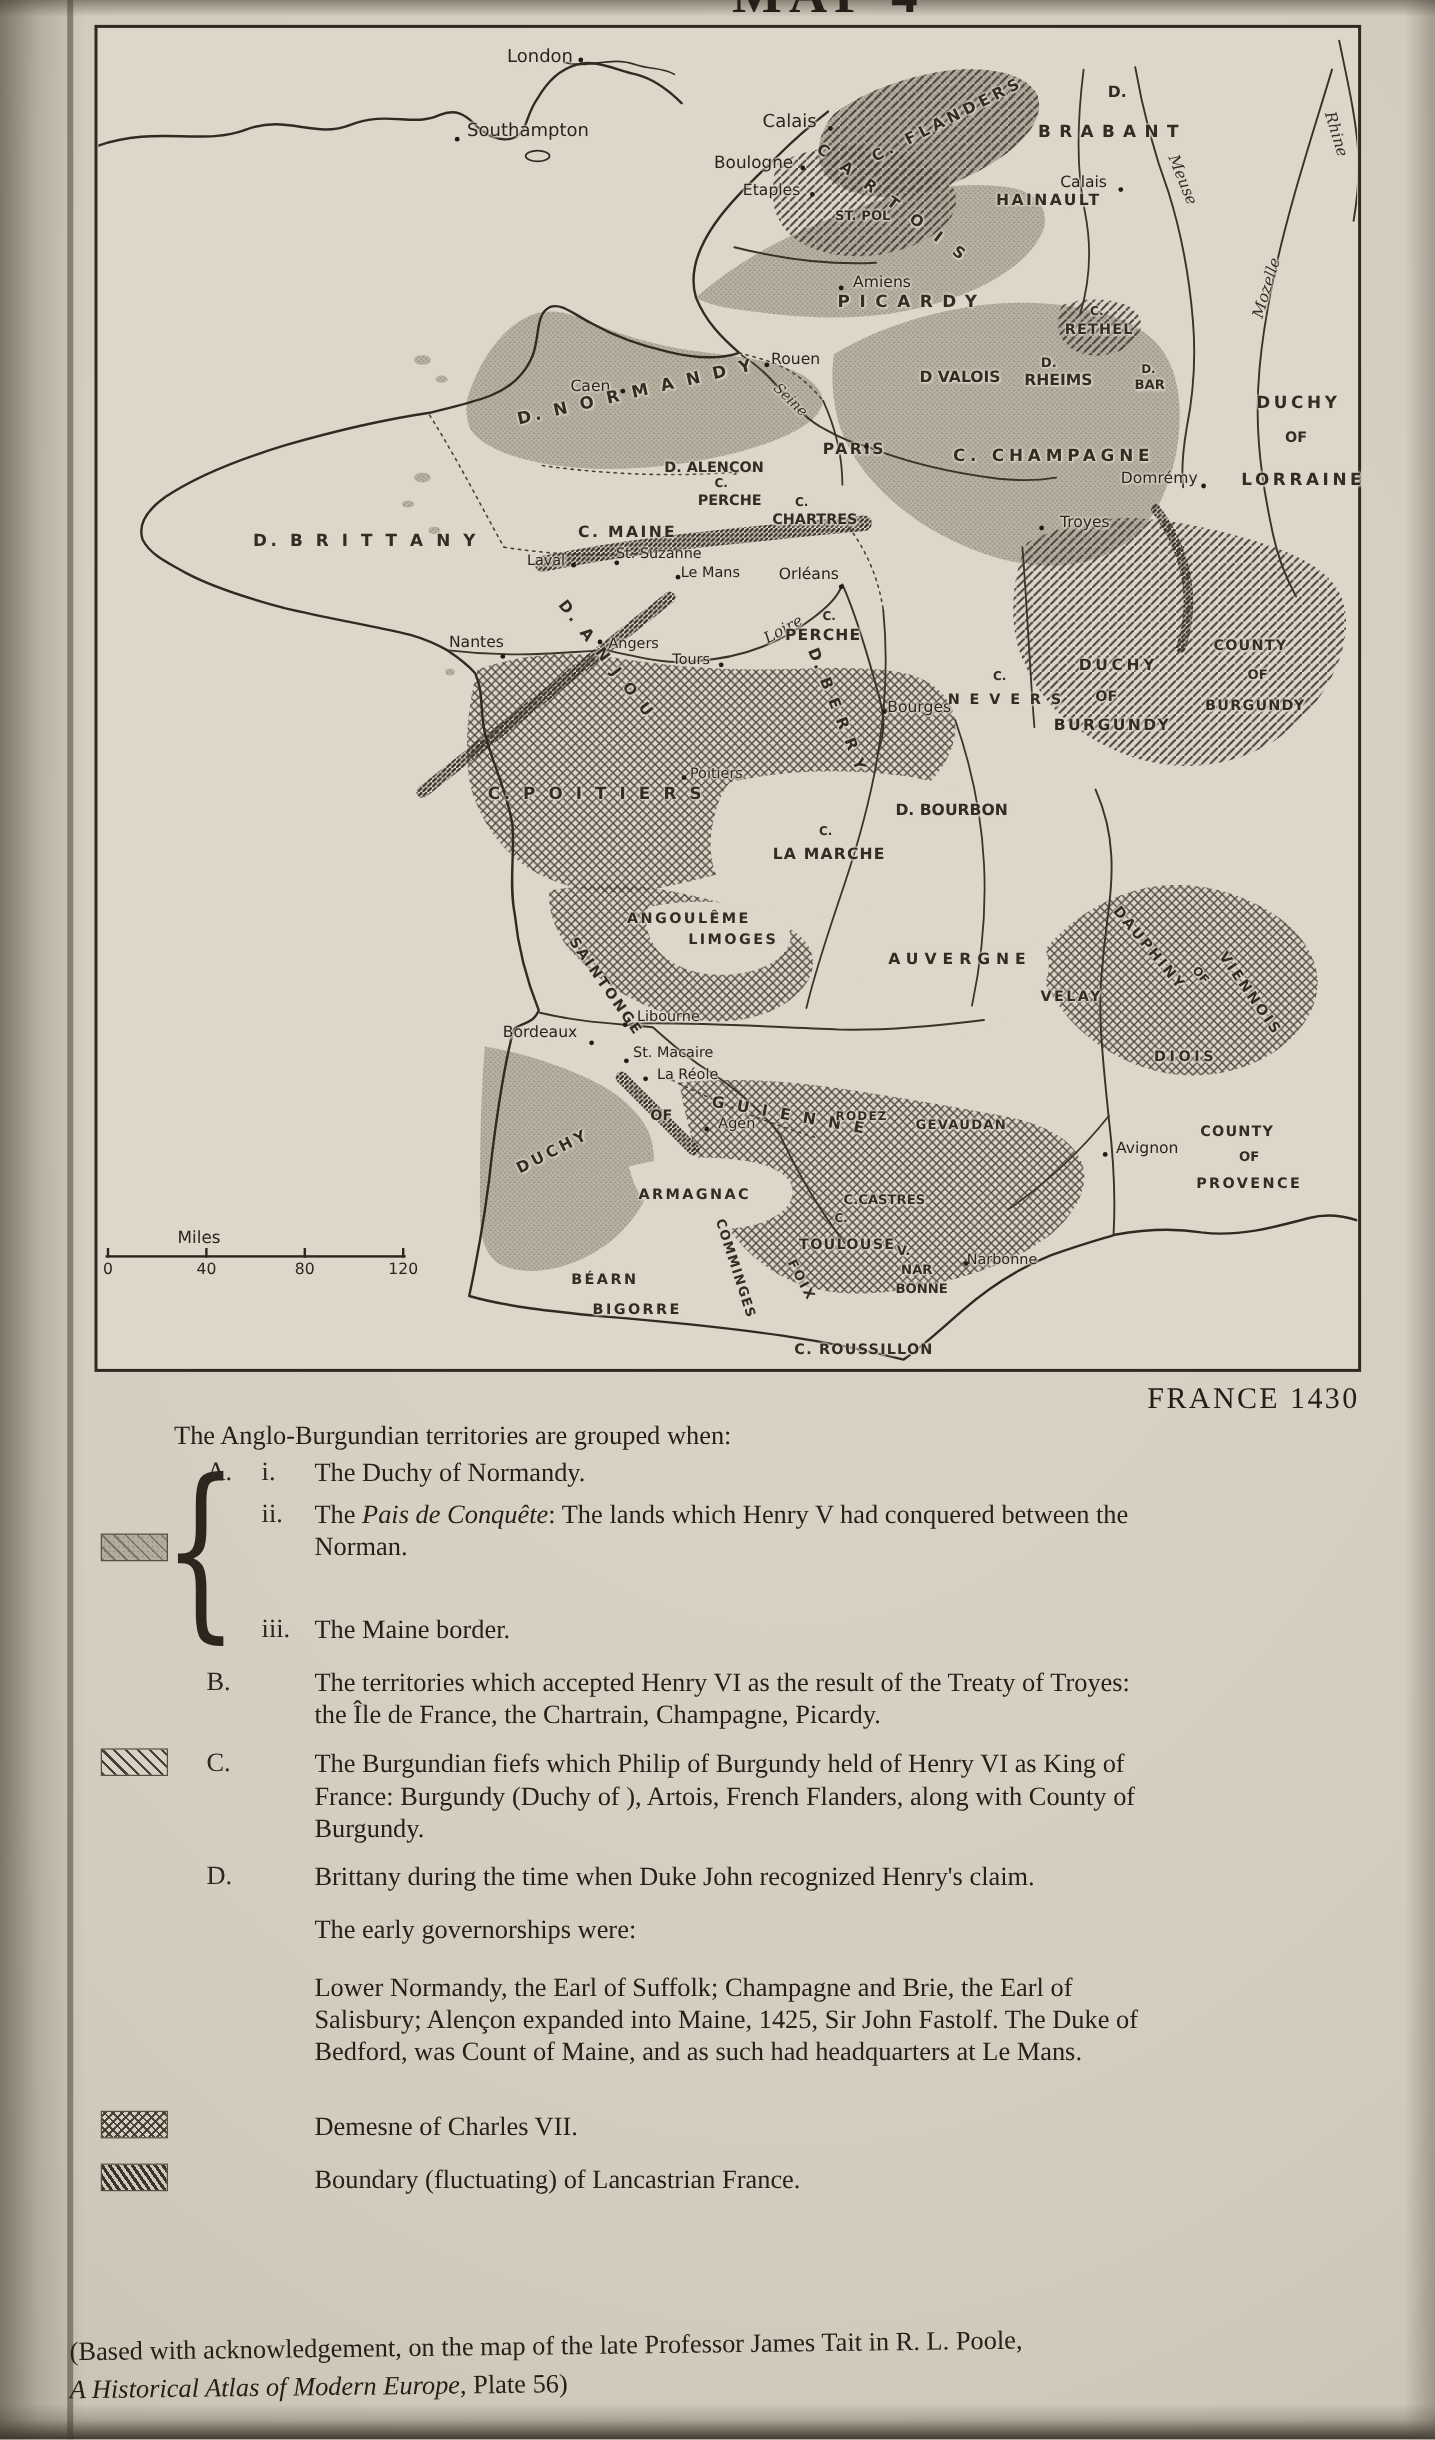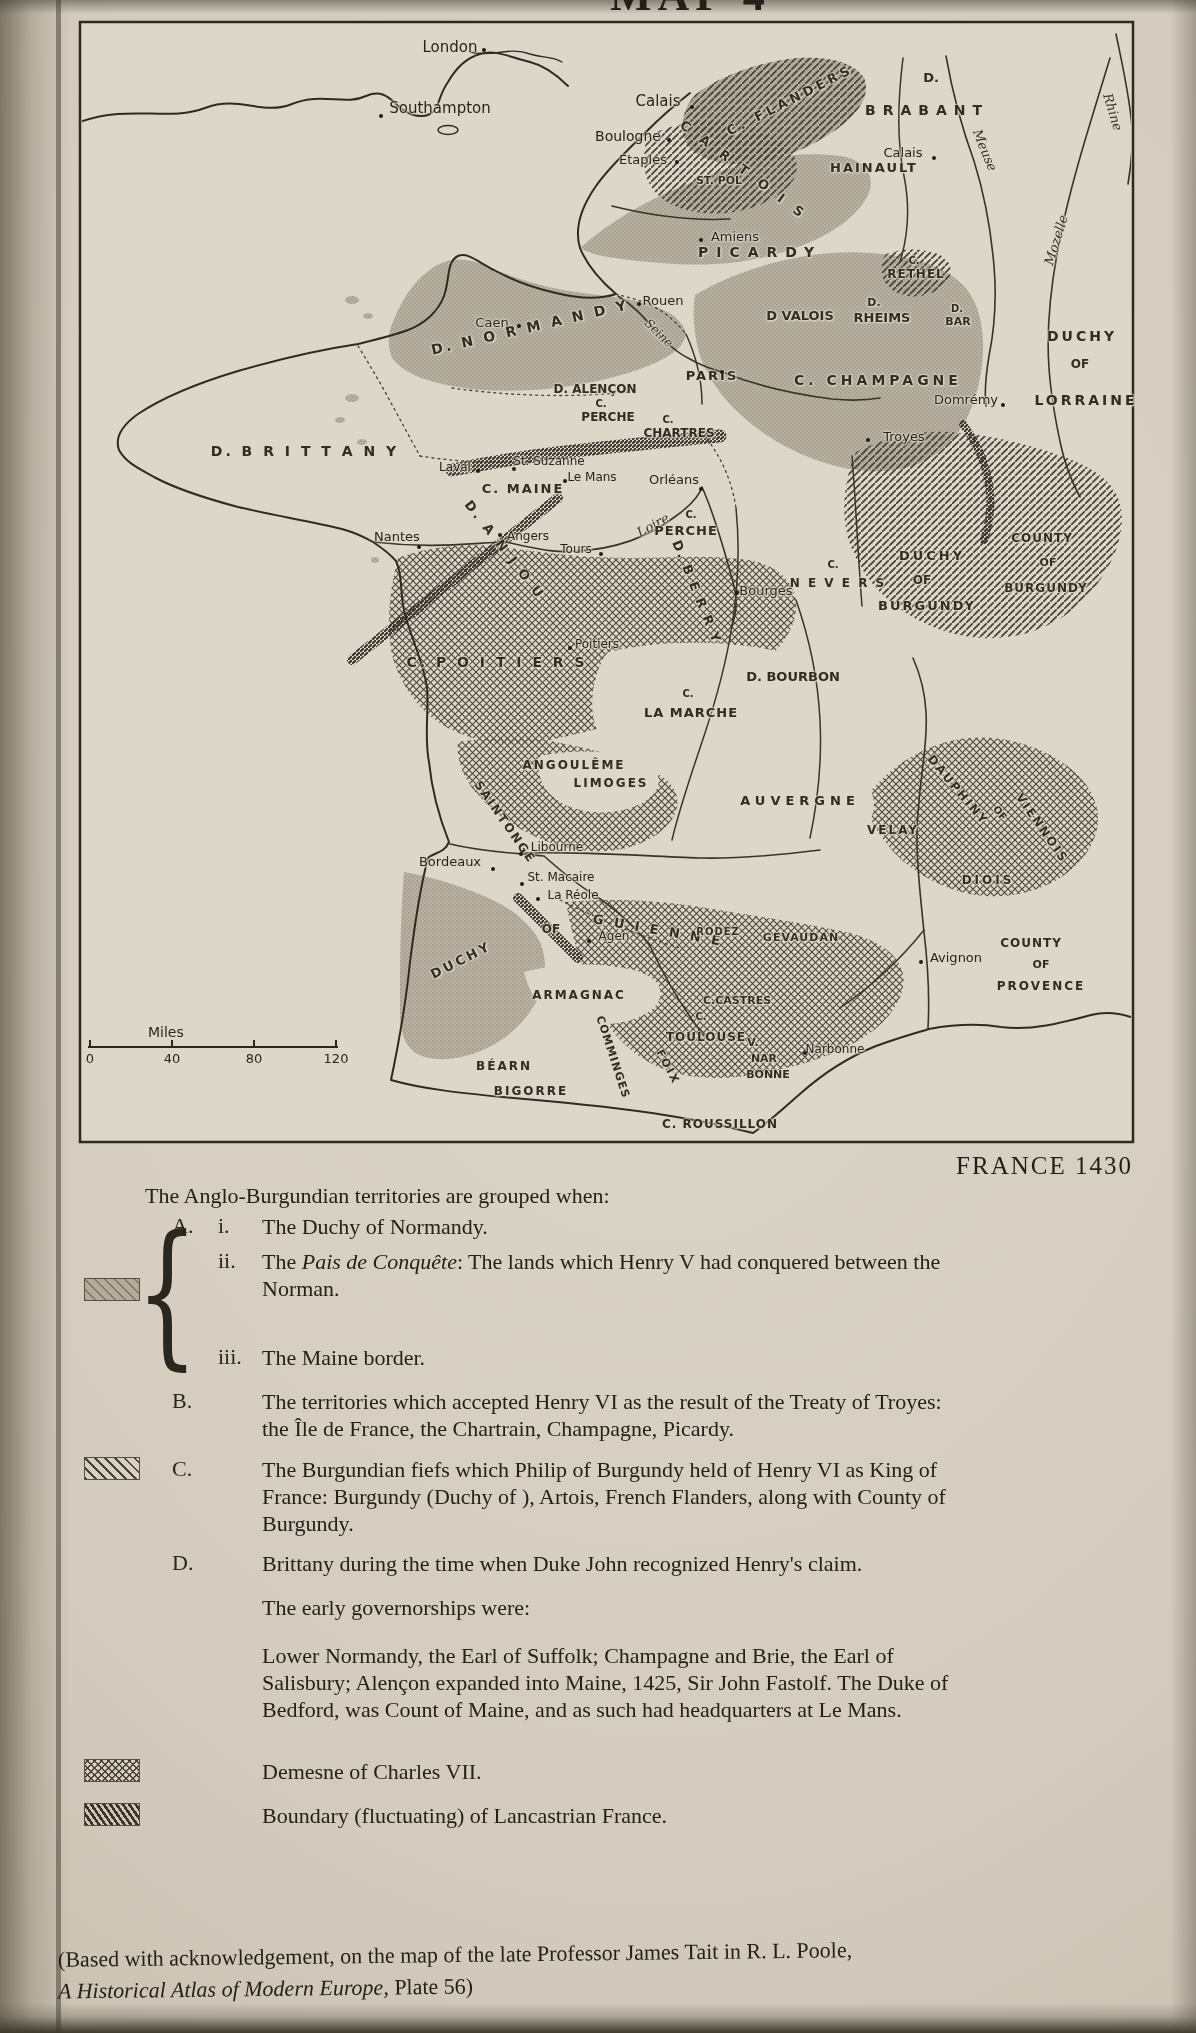--- a/index.html
+++ b/index.html
@@ -221,21 +221,21 @@
     <div class="ml k-v" style="left: 659px; top: 333px; font-size: 12px; transform: translate(-50%, -50%) rotate(44deg);">Seine</div>
     <div class="ml k-r" style="left: 712px; top: 375px; font-size: 13px; letter-spacing: 2px; transform: translate(-50%, -50%);">PARIS</div>
     <div class="ml k-r" style="left: 878px; top: 380px; font-size: 14px; letter-spacing: 4px; transform: translate(-50%, -50%);">C. CHAMPAGNE</div>
     <div class="ml k-c" style="left: 966px; top: 399px; font-size: 13px; transform: translate(-50%, -50%);">Domrémy</div>
     <div class="ml k-c" style="left: 904px; top: 436px; font-size: 13px; transform: translate(-50%, -50%);">Troyes</div>
     <div class="ml k-r" style="left: 595px; top: 389px; font-size: 12px; transform: translate(-50%, -50%);">D. ALENÇON</div>
     <div class="ml k-r" style="left: 601px; top: 403px; font-size: 10px; transform: translate(-50%, -50%);">C.</div>
     <div class="ml k-r" style="left: 608px; top: 417px; font-size: 12px; transform: translate(-50%, -50%);">PERCHE</div>
     <div class="ml k-r" style="left: 668px; top: 419px; font-size: 10px; transform: translate(-50%, -50%);">C.</div>
     <div class="ml k-r" style="left: 679px; top: 433px; font-size: 12px; transform: translate(-50%, -50%);">CHARTRES</div>
-    <div class="ml k-r" style="left: 523px; top: 444px; font-size: 13px; letter-spacing: 2px; transform: translate(-50%, -50%); margin-top: 44px;">C. MAINE</div>
+    <div class="ml k-r" style="left: 523px; top: 444px; font-size: 13px; letter-spacing: 2px; transform: translate(-50%, -50%);">C. MAINE</div>
     <div class="ml k-c" style="left: 455px; top: 467px; font-size: 12px; transform: translate(-50%, -50%);">Laval</div>
     <div class="ml k-c" style="left: 549px; top: 461px; font-size: 12px; transform: translate(-50%, -50%);">St. Suzanne</div>
     <div class="ml k-c" style="left: 592px; top: 477px; font-size: 12px; transform: translate(-50%, -50%);">Le Mans</div>
     <div class="ml k-c" style="left: 674px; top: 479px; font-size: 13px; transform: translate(-50%, -50%);">Orléans</div>
     <div class="ml k-r" style="left: 305px; top: 451px; font-size: 14px; letter-spacing: 3px; transform: translate(-50%, -50%);">D. B R I T T A N Y</div>
     <div class="ml k-c" style="left: 397px; top: 536px; font-size: 13px; transform: translate(-50%, -50%);">Nantes</div>
     <div class="ml k-c" style="left: 528px; top: 536px; font-size: 12px; transform: translate(-50%, -50%);">Angers</div>
     <div class="ml k-c" style="left: 576px; top: 549px; font-size: 12px; transform: translate(-50%, -50%);">Tours</div>
     <div class="ml k-r" style="left: 505px; top: 550px; font-size: 13px; letter-spacing: 3px; transform: translate(-50%, -50%) rotate(52deg);">D. A N J O U</div>
     <div class="ml k-v" style="left: 653px; top: 525px; font-size: 13px; transform: translate(-50%, -50%) rotate(-29deg);">Loire</div>

